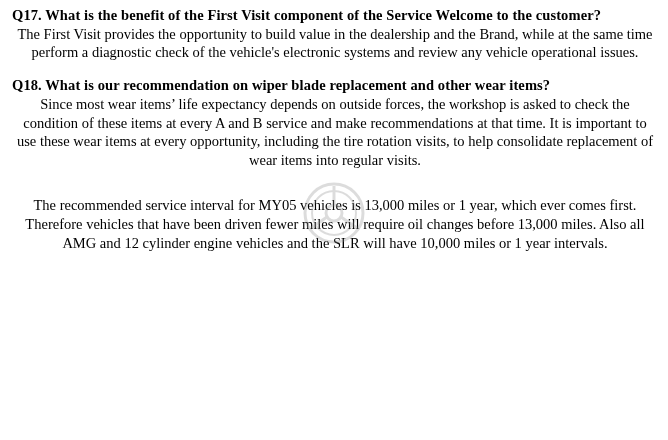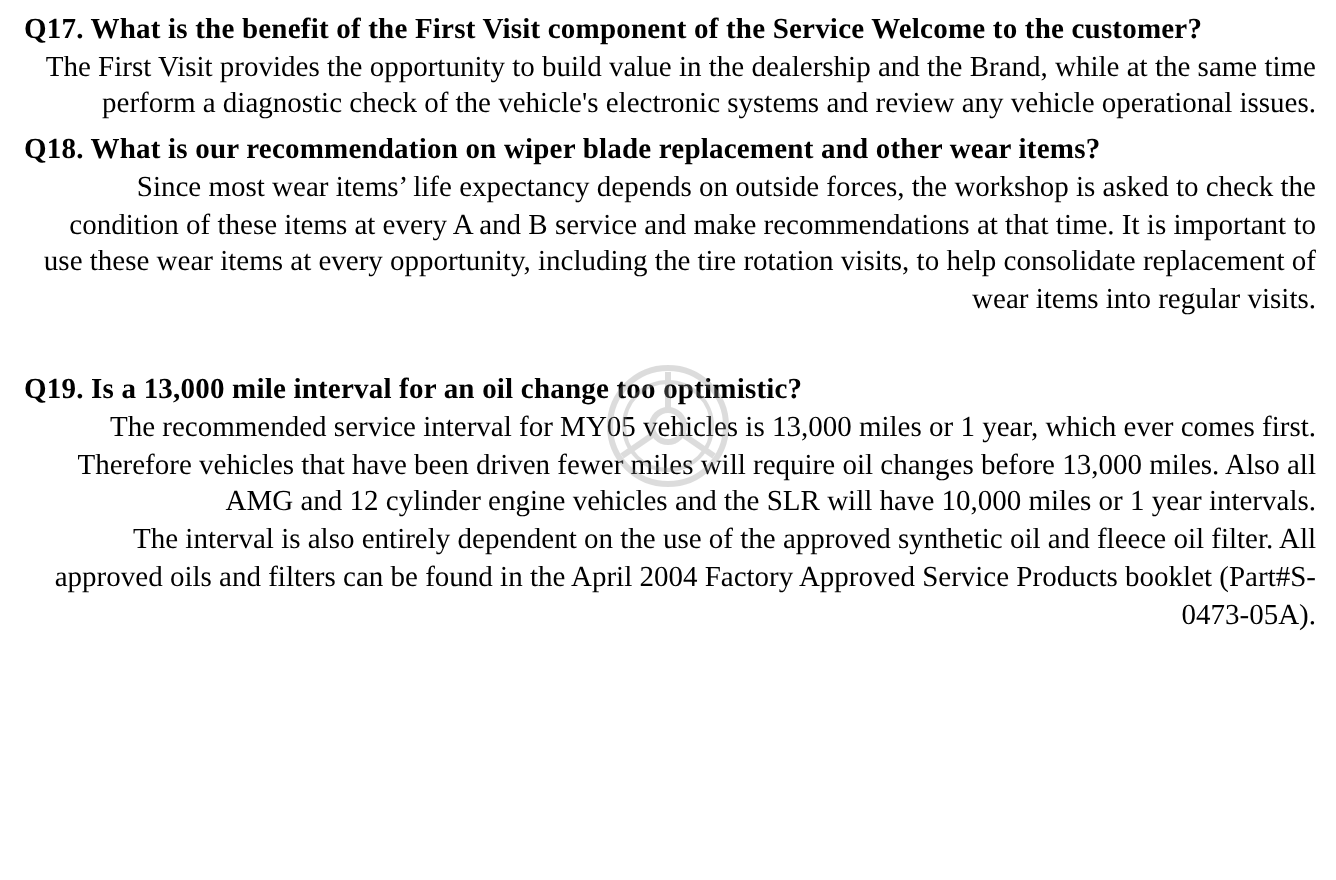--- a/index.html
+++ b/index.html
@@ -18,32 +18,32 @@
   .page {
     position: absolute;
     inset: 0;
     padding: 6px 10px 16px 12px;
     box-sizing: border-box;
   }
   .qa {
     margin-bottom: 0;
   }
   .qa + .qa {
-    margin-top: 4px;
+    margin-top: 14px;
   }
   .q-head {
     font-weight: bold;
     font-size: 14.5px;
     line-height: 1.28;
     letter-spacing: 0.1px;
   }
   .para {
     font-size: 14.5px;
     line-height: 1.3;
-    text-align: right;
+    text-align: center;
   }
   .gap-lg {
     height: 26px;
   }
   
   .watermark {
     position: absolute;
     left: 0;
     right: 0;
     top: 178px;
@@ -88,23 +88,21 @@
   </div>
 
   <div class="qa">
     <div class="q-head">Q18. What is our recommendation on wiper blade replacement and other wear items?</div>
     <div class="para">Since most wear items’ life expectancy depends on outside forces, the workshop is asked to check the condition of these items at every A and B service and make recommendations at that time.  It is important to use these wear items at every opportunity, including the tire rotation visits, to help consolidate replacement of wear items into regular visits.</div>
   </div>
 
   <div class="gap-lg"></div>
 
   <div class="qa">
-    <div class="q-head">Q19.  Is a 13,000 mile interval for an oil change too optimistic?</div>
     <div class="para">The recommended service interval for MY05 vehicles is 13,000 miles or 1 year, which ever comes first.  Therefore vehicles that have been driven fewer miles will require oil changes before 13,000 miles.  Also all AMG and 12 cylinder engine vehicles and the SLR will have 10,000 miles or 1 year intervals.</div>
-    <div class="para">The interval is also entirely dependent on the use of the approved synthetic oil and fleece oil filter.  All approved oils and filters can be found in the April 2004 Factory Approved Service Products booklet (Part#S-0473-05A).</div>
   </div>
 
 </div>
 
 <div class="watermark">
   <div class="wm-inner">
     <span class="wm-badge">
       <svg viewBox="0 0 62 62" width="62" height="62" aria-hidden="true">
         <circle cx="31" cy="31" r="29" fill="none" stroke="#8f8f8f" stroke-width="3"></circle>
         <circle cx="31" cy="31" r="22" fill="none" stroke="#8f8f8f" stroke-width="2"></circle>

